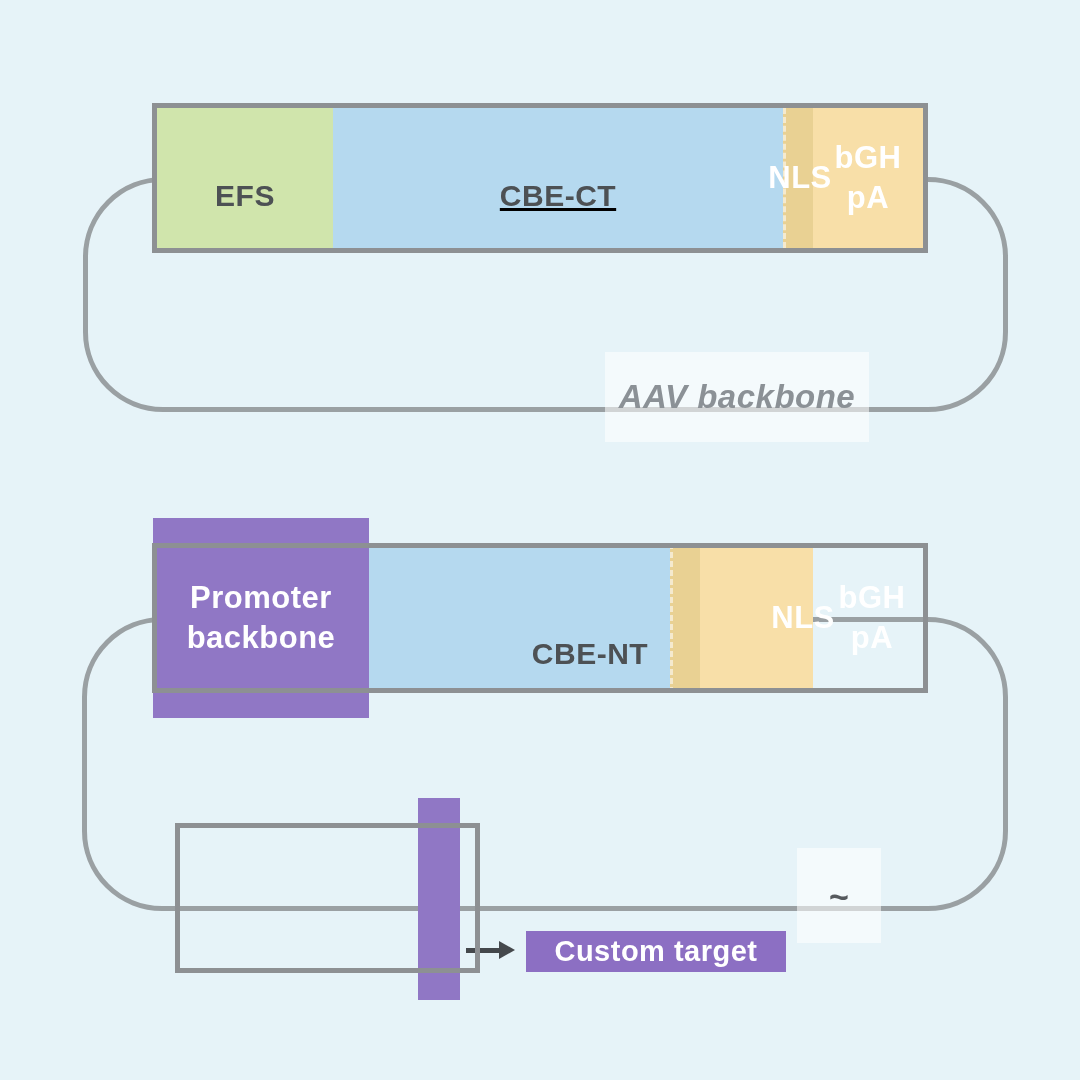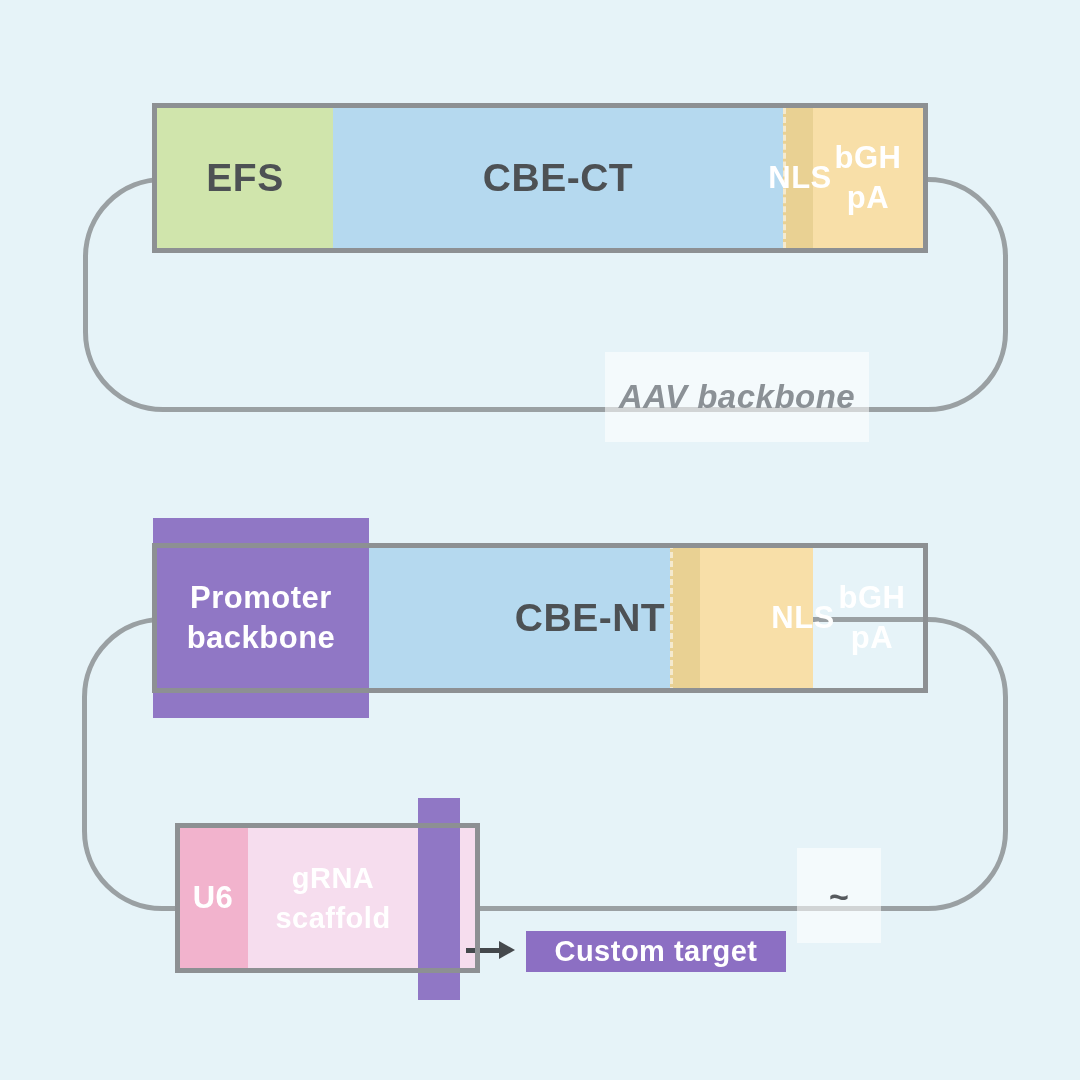--- a/index.html
+++ b/index.html
@@ -28,26 +28,26 @@
 
   
   .bar{position:absolute;display:flex;box-sizing:border-box;z-index:3;}
   .bar-top{left:152px;top:103px;width:776px;height:150px;border:5px solid var(--bar-border);}
   .bar-bottom-fill{left:152px;top:543px;width:661px;height:150px;}
   .border-overlay{position:absolute;box-sizing:border-box;border:5px solid var(--bar-border);background:transparent;z-index:5;pointer-events:none;}
   .bar-bottom-border{left:152px;top:543px;width:776px;height:150px;}
 
   .seg{position:relative;display:flex;align-items:center;justify-content:center;height:100%;}
   .seg-efs{width:176px;background:var(--efs-green);}
-  .seg-cbe{flex:1;background:var(--cbe-blue);}
+  .seg-cbe{flex:1;background:var(--cbe-blue);text-decoration:underline;}
   .seg-tan{width:30px;background:var(--nls-tan);border-left:3px dashed rgba(255,255,255,0.55);box-sizing:border-box;}
   .seg-peach-top{width:110px;background:var(--bgh-peach);}
   .seg-peach-bottom{width:113px;background:var(--bgh-peach);}
 
-  .gene-label{font-weight:700;font-size:39px;color:var(--dark-text);letter-spacing:0.5px;}
+  .gene-label{font-weight:700;font-size:30px;color:var(--dark-text);letter-spacing:0.5px;margin-top:36px;}
   .white-label{font-weight:700;font-size:31px;color:#fff;letter-spacing:0.5px;}
 
   .abs-center{position:absolute;top:50%;transform:translate(-50%,-50%);white-space:nowrap;}
   .nls-pos{left:643px;z-index:4;}
   .bgh-pos{left:711px;text-align:center;line-height:40px;z-index:4;}
   .nls-pos-b{left:651px;z-index:4;}
   .bgh-pos-b{left:720px;text-align:center;line-height:40px;z-index:4;}
   .cbe-nt-pos{left:438px;z-index:4;}
 
   
@@ -114,30 +114,20 @@
     </div>
   </div>
 
   <div class="promoter-box">
     <span class="white-label">Promoter</span>
     <span class="white-label">backbone</span>
   </div>
 
   <div class="border-overlay bar-bottom-border"></div>
 
-  <div class="grna-fill">
-    <div class="fill-u6">
-      <span class="white-label abs-center u6-pos">U6</span>
-    </div>
-    <div class="fill-scaffold"></div>
-    <div class="white-label abs-center scaffold-pos">
-      <div>gRNA</div>
-      <div>scaffold</div>
-    </div>
-  </div>
 
   <div class="insert-bar"></div>
   <div class="border-overlay grna-border"></div>
 
   <div class="arrow-shaft"></div>
   <div class="arrow-head"></div>
 
   <div class="custom-target">
     <span>Custom target</span>
   </div>

